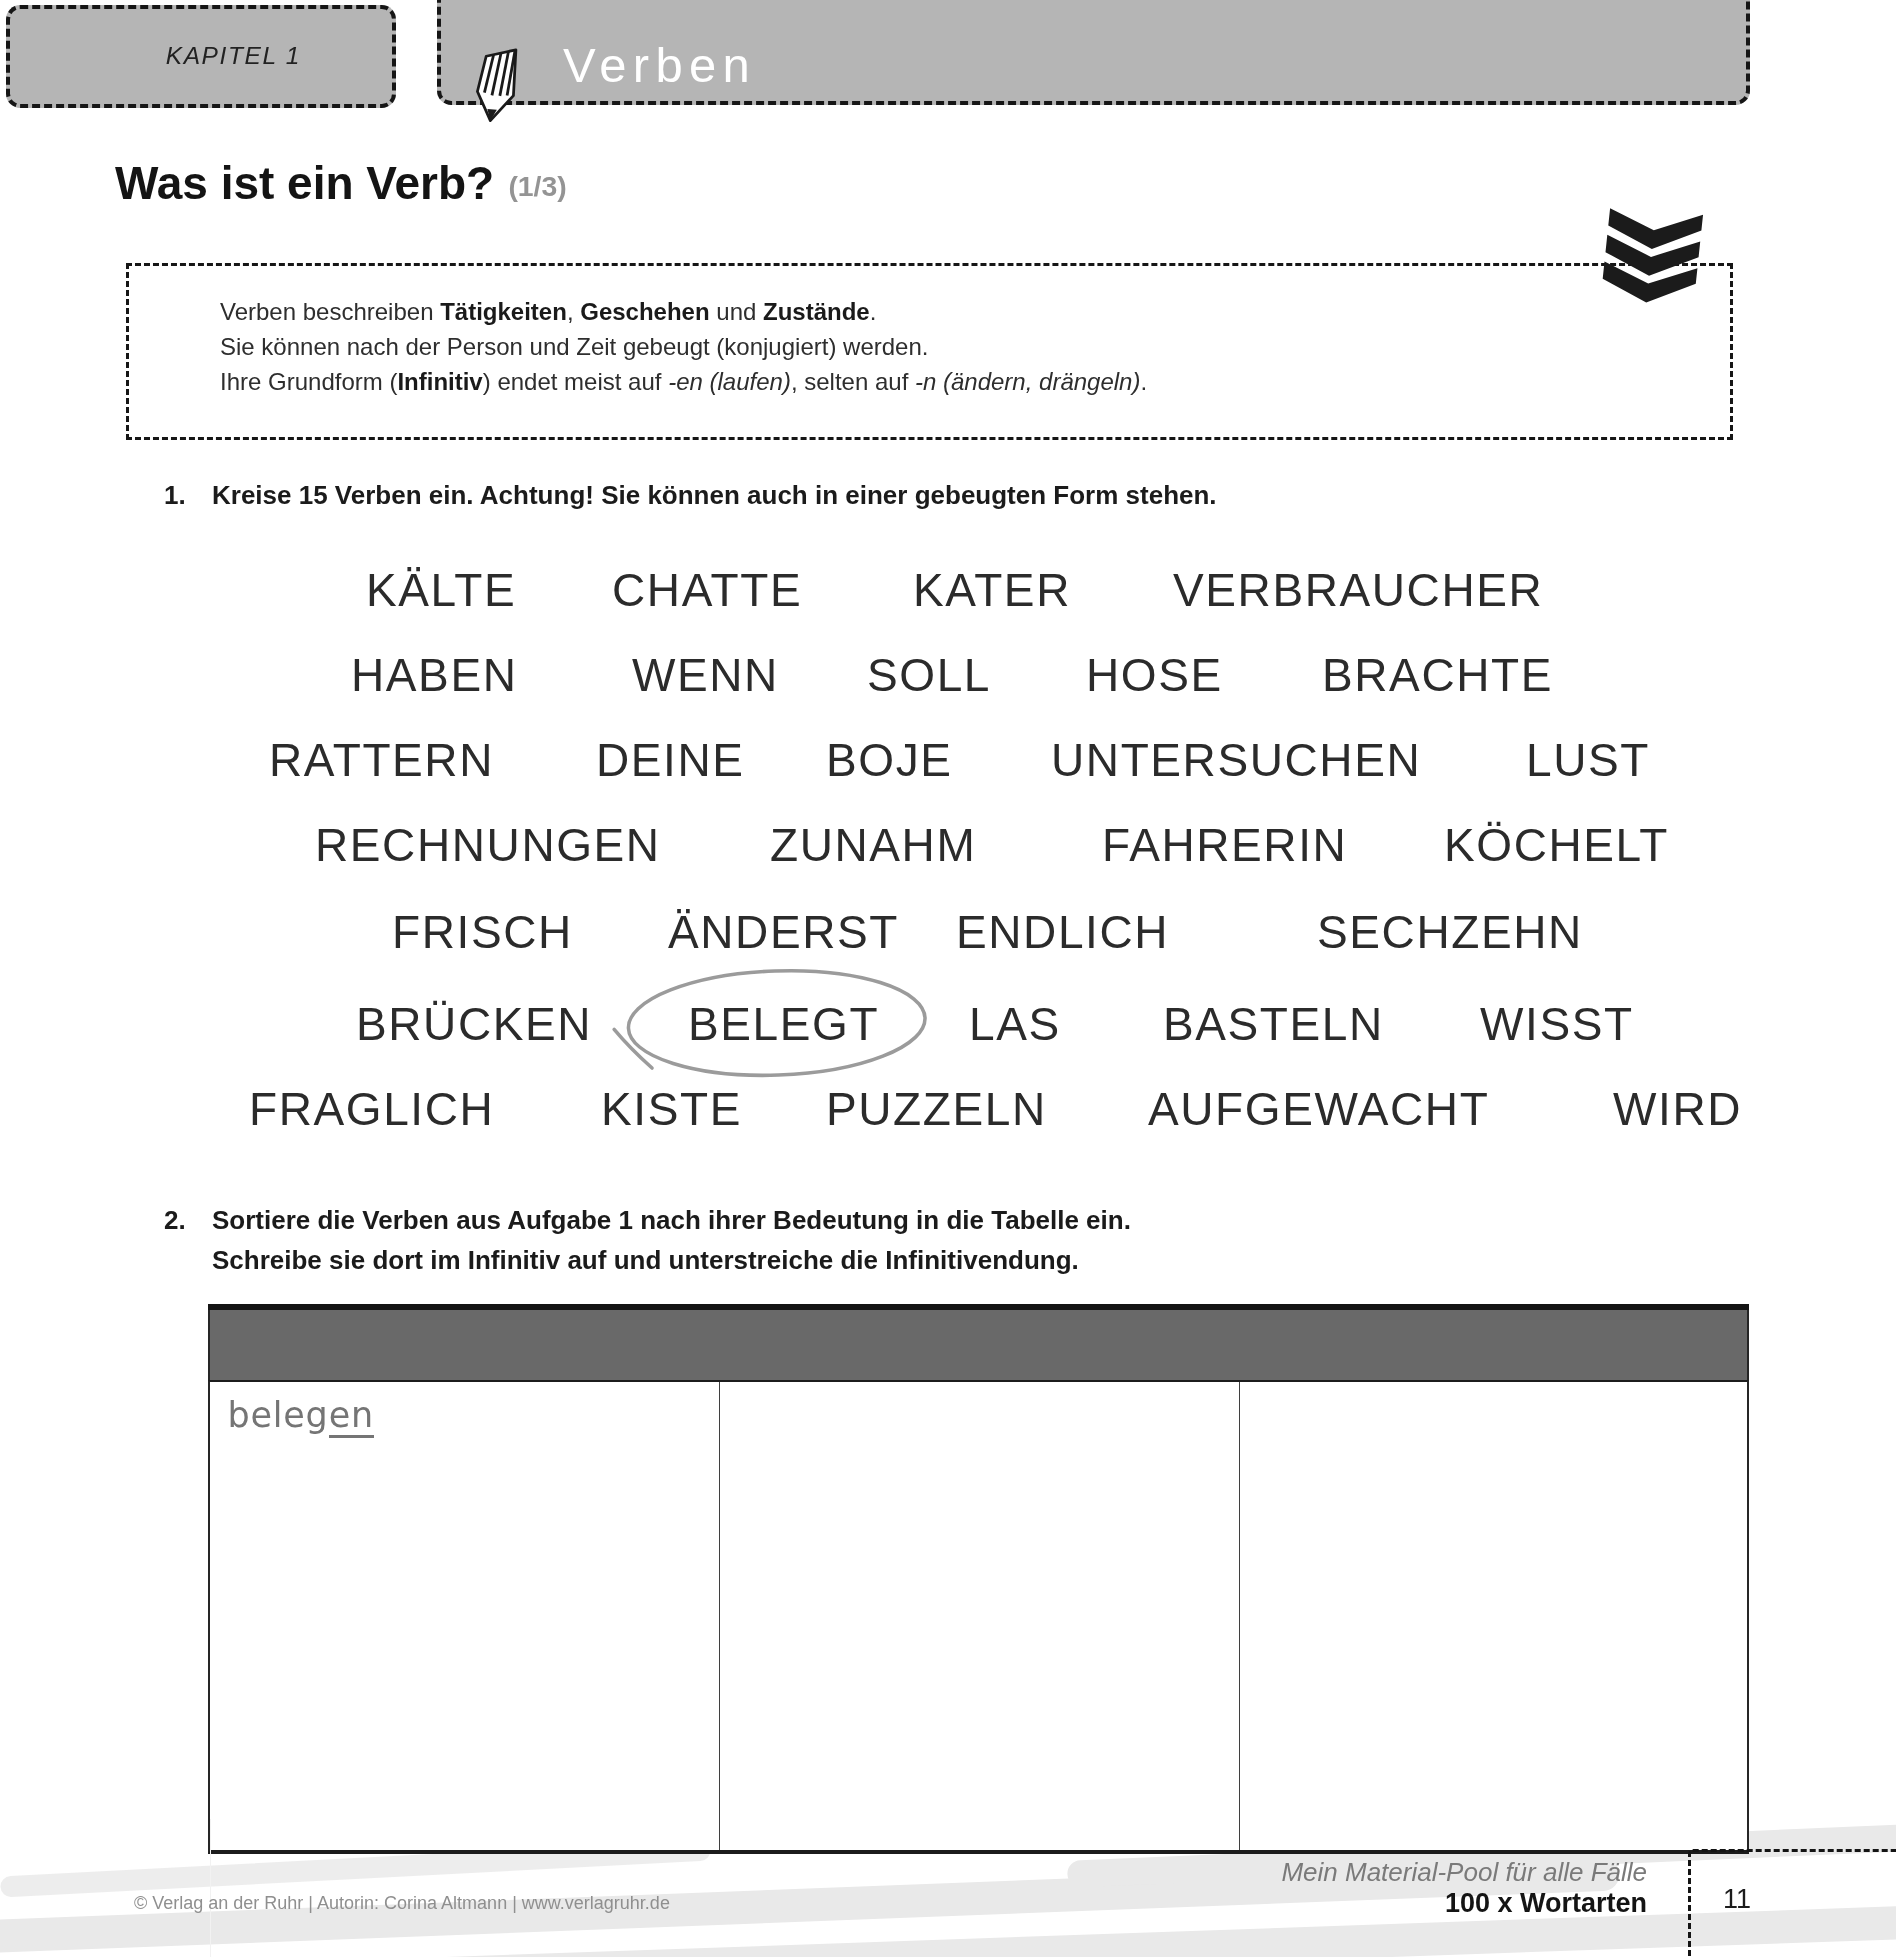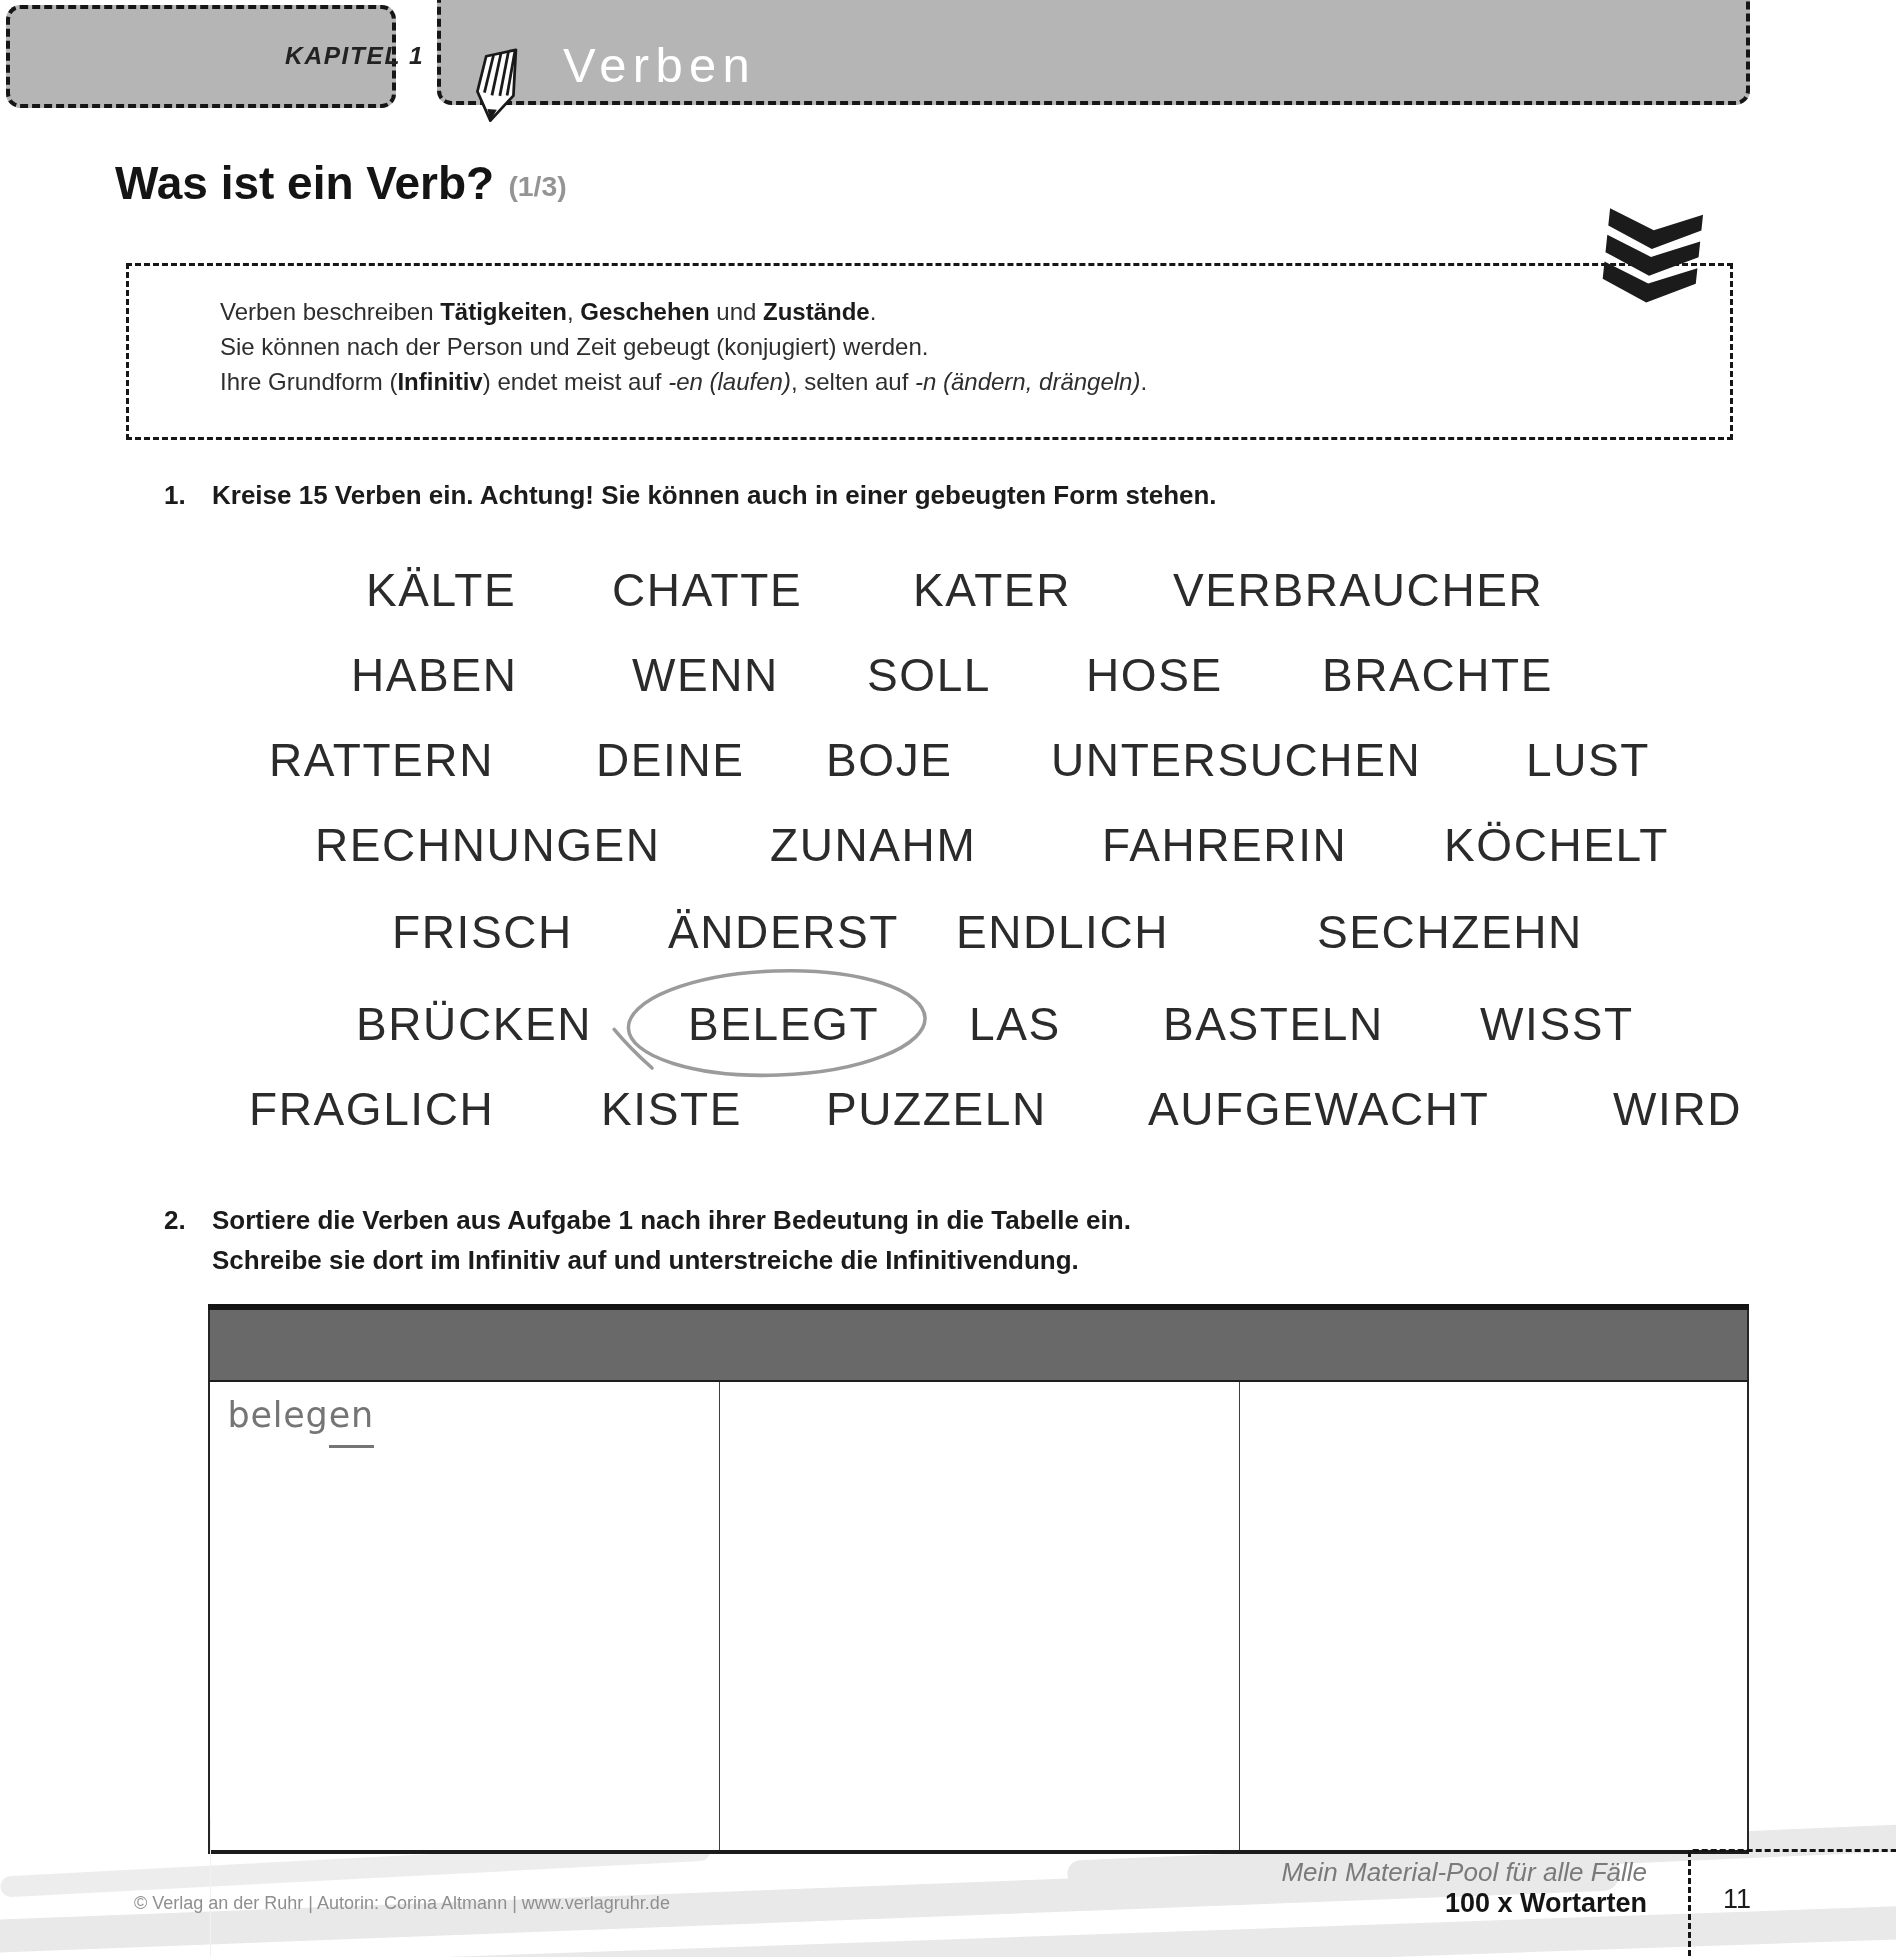--- a/index.html
+++ b/index.html
@@ -11,21 +11,21 @@
     --handwriting_gray:#757575;
     --brush_gray:#e9e9e9;
   }
   html,body{margin:0;padding:0;background:#fff;}
   .page{position:relative;width:1896px;height:1957px;background:#ffffff;overflow:hidden;
         font-family:"Liberation Sans",sans-serif;color:var(--text_dark,#1d1d1d);}
 
   
   .chapter-box{position:absolute;left:6.3px;top:4.7px;width:390px;height:103px;
     background:var(--box_gray);border:4px dashed #161616;border-radius:14.2px;
-    box-sizing:border-box;display:flex;align-items:center;justify-content:flex-end;font-weight:bold;}
+    box-sizing:border-box;display:flex;align-items:center;justify-content:center;}
   .chapter-box span{font-style:italic;font-size:24.5px;letter-spacing:1.6px;color:#222;transform:translateX(32px);}
   .section-box{position:absolute;left:437px;top:-17.4px;width:1313px;height:122px;
     background:var(--box_gray);border:4px dashed #161616;border-radius:14.2px;box-sizing:border-box;}
   .section-title{position:absolute;left:563px;top:41px;font-size:49px;letter-spacing:6.3px;
     color:#ffffff;font-weight:400;line-height:1;}
   .pencil{position:absolute;left:469px;top:44px;width:75px;height:85px;z-index:3;}
 
   
   .title{position:absolute;left:115px;top:158px;font-size:46px;font-weight:700;line-height:1.1;
     color:#141414;white-space:nowrap;}
@@ -58,21 +58,21 @@
   .t-head .cell:nth-child(2){flex:0 0 520px;border-left:1.6px solid #f2f2f2;}
   .t-head .cell:nth-child(3){flex:0 0 507px;border-left:1.6px solid #f2f2f2;}
   .t-body{display:flex;height:474px;background:#fff;box-sizing:border-box;
     border-left:2.4px solid #262626;border-right:2.4px solid #262626;border-bottom:4.7px solid #1c1c1c;
     border-top:2.4px solid #1c1c1c;}
   .t-body .cell{box-sizing:border-box;padding:12.6px 0 0 17.4px;}
   .t-body .cell:nth-child(1){flex:0 0 509px;}
   .t-body .cell:nth-child(2){flex:0 0 520px;border-left:1.6px solid #3f3f3f;}
   .t-body .cell:nth-child(3){flex:0 0 507px;border-left:1.6px solid #3f3f3f;}
   .hand{font-family:"DejaVu Sans",sans-serif;font-size:35px;color:var(--handwriting_gray);letter-spacing:0.8px;}
-  .hand .ending{border-bottom:3.2px solid var(--handwriting_gray);padding-bottom:10px;}
+  .hand .ending{border-bottom:3.2px solid var(--handwriting_gray);padding-bottom:0;}
 
   
   .brush{position:absolute;background:var(--brush_gray);border-radius:32px;z-index:0;}
   .copyright{position:absolute;left:134px;top:1893px;font-size:18px;color:var(--muted_gray);z-index:2;}
   .series{position:absolute;right:249px;top:1857px;font-size:26px;font-style:italic;color:#7a7a7a;
     z-index:2;white-space:nowrap;}
   .book{position:absolute;right:249px;top:1888px;font-size:27px;font-weight:700;color:#141414;z-index:2;}
   .page-box{position:absolute;left:1688px;top:1849px;width:229px;height:134px;
     border:3.2px dashed #141414;border-radius:4.7px;box-sizing:border-box;z-index:2;background:transparent;}
   .page-num{position:absolute;left:1723px;top:1884px;font-size:27px;color:#1c1c1c;z-index:3;}

